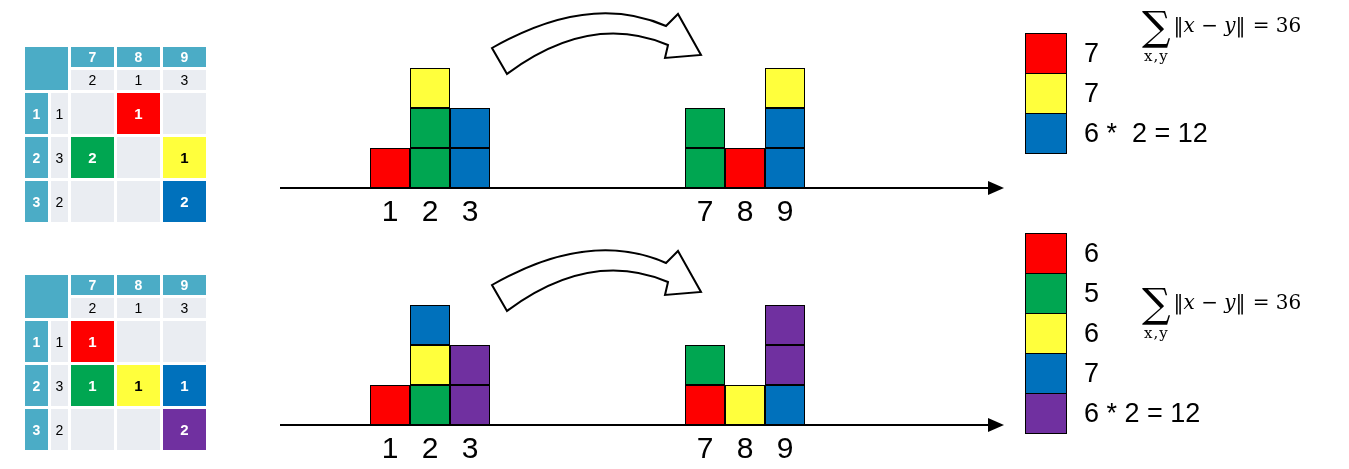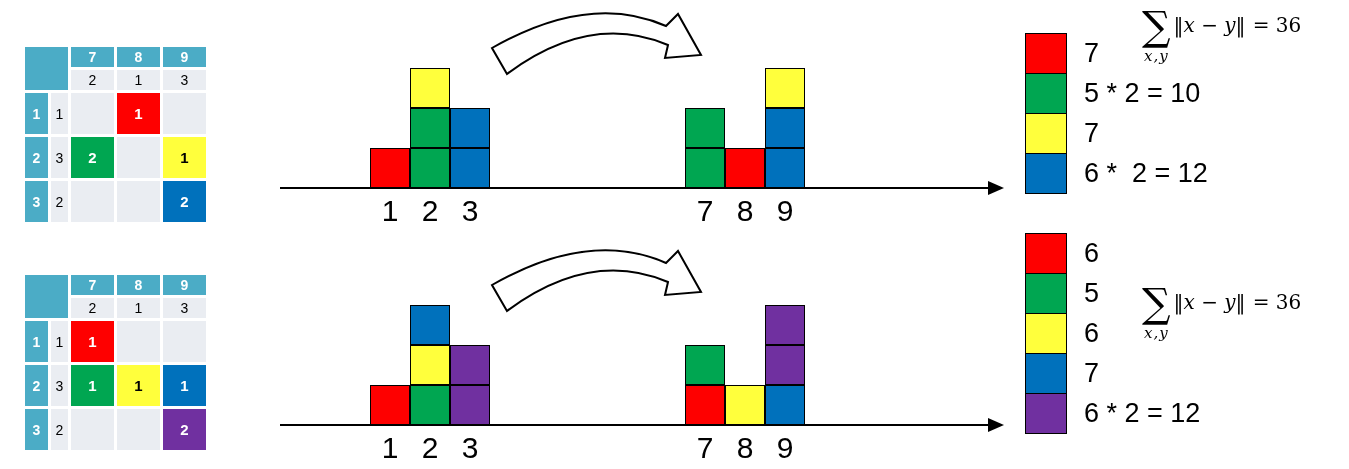--- a/index.html
+++ b/index.html
@@ -39,21 +39,21 @@
   .legend-row{display:flex;align-items:center;height:41px;margin-top:-1px;}
   .legend-row:first-child{margin-top:0;}
   .legend-swatch{width:42px;height:41px;border:1px solid #000;box-sizing:border-box;flex:none;}
   .legend-label{margin-left:17px;font-size:27px;white-space:pre;color:#000;}
 
   
   .formula{position:absolute;display:flex;align-items:flex-start;
     font-family:"DejaVu Serif","DejaVu Sans",serif;color:#000;}
   .sum-col{display:flex;flex-direction:column;align-items:center;}
   .sum{font-size:40px;line-height:1;}
-  .sum-sub{font-style:italic;font-size:15px;line-height:1;margin-top:3px;letter-spacing:1px;}
+  .sum-sub{font-size:15px;line-height:1;margin-top:3px;letter-spacing:1px;}
   .f-body{font-size:20px;line-height:1;margin-top:9px;margin-left:3px;}
   .f-lhs{font-style:italic;}
   .f-rhs{margin-left:7px;}
 </style>
 </head>
 <body>
 
 <div class="canvas">
 
   <div class="table" style="left:25px;top:47px;">
@@ -157,24 +157,20 @@
       <div class="axis-label" style="left: 725px; top: 433px;">8</div>
       <div class="axis-label" style="left: 765px; top: 433px;">9</div>
     </div>
 
   <div class="legend" style="left:1025px;top:33px;">
       <div class="legend-row">
         <div class="legend-swatch" style="background: rgb(254, 0, 0);"></div>
         <div class="legend-label">7</div>
       </div>
       <div class="legend-row">
-        <div class="legend-swatch" style="background: rgb(0, 166, 81);"></div>
-        <div class="legend-label">5 * 2 = 10</div>
-      </div>
-      <div class="legend-row">
         <div class="legend-swatch" style="background: rgb(255, 255, 60);"></div>
         <div class="legend-label">7</div>
       </div>
       <div class="legend-row">
         <div class="legend-swatch" style="background: rgb(0, 113, 188);"></div>
         <div class="legend-label">6 *  2 = 12</div>
       </div>
     </div>
   <div class="legend" style="left:1025px;top:233px;">
       <div class="legend-row">

